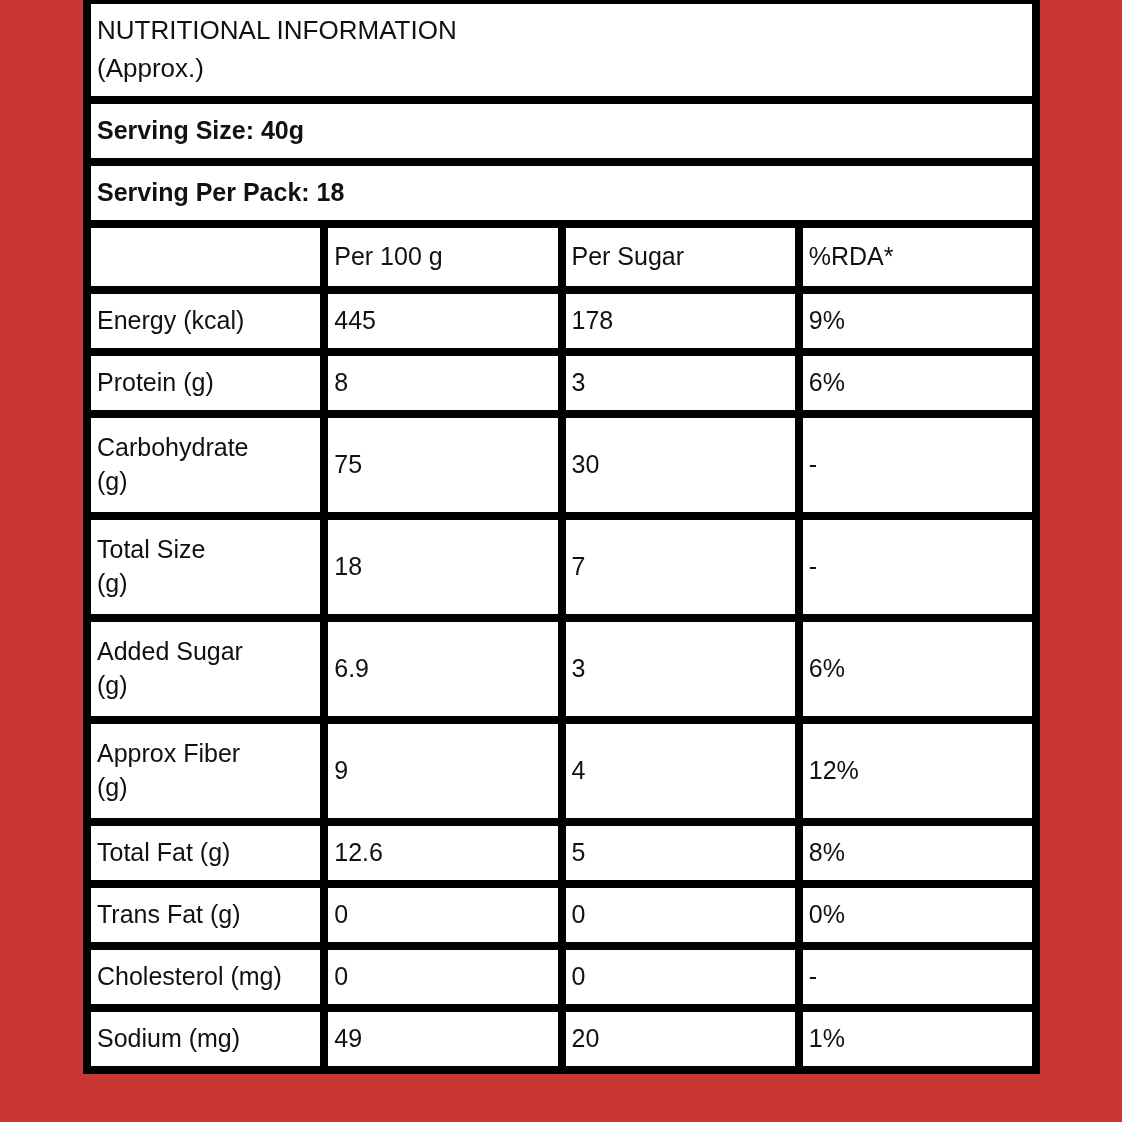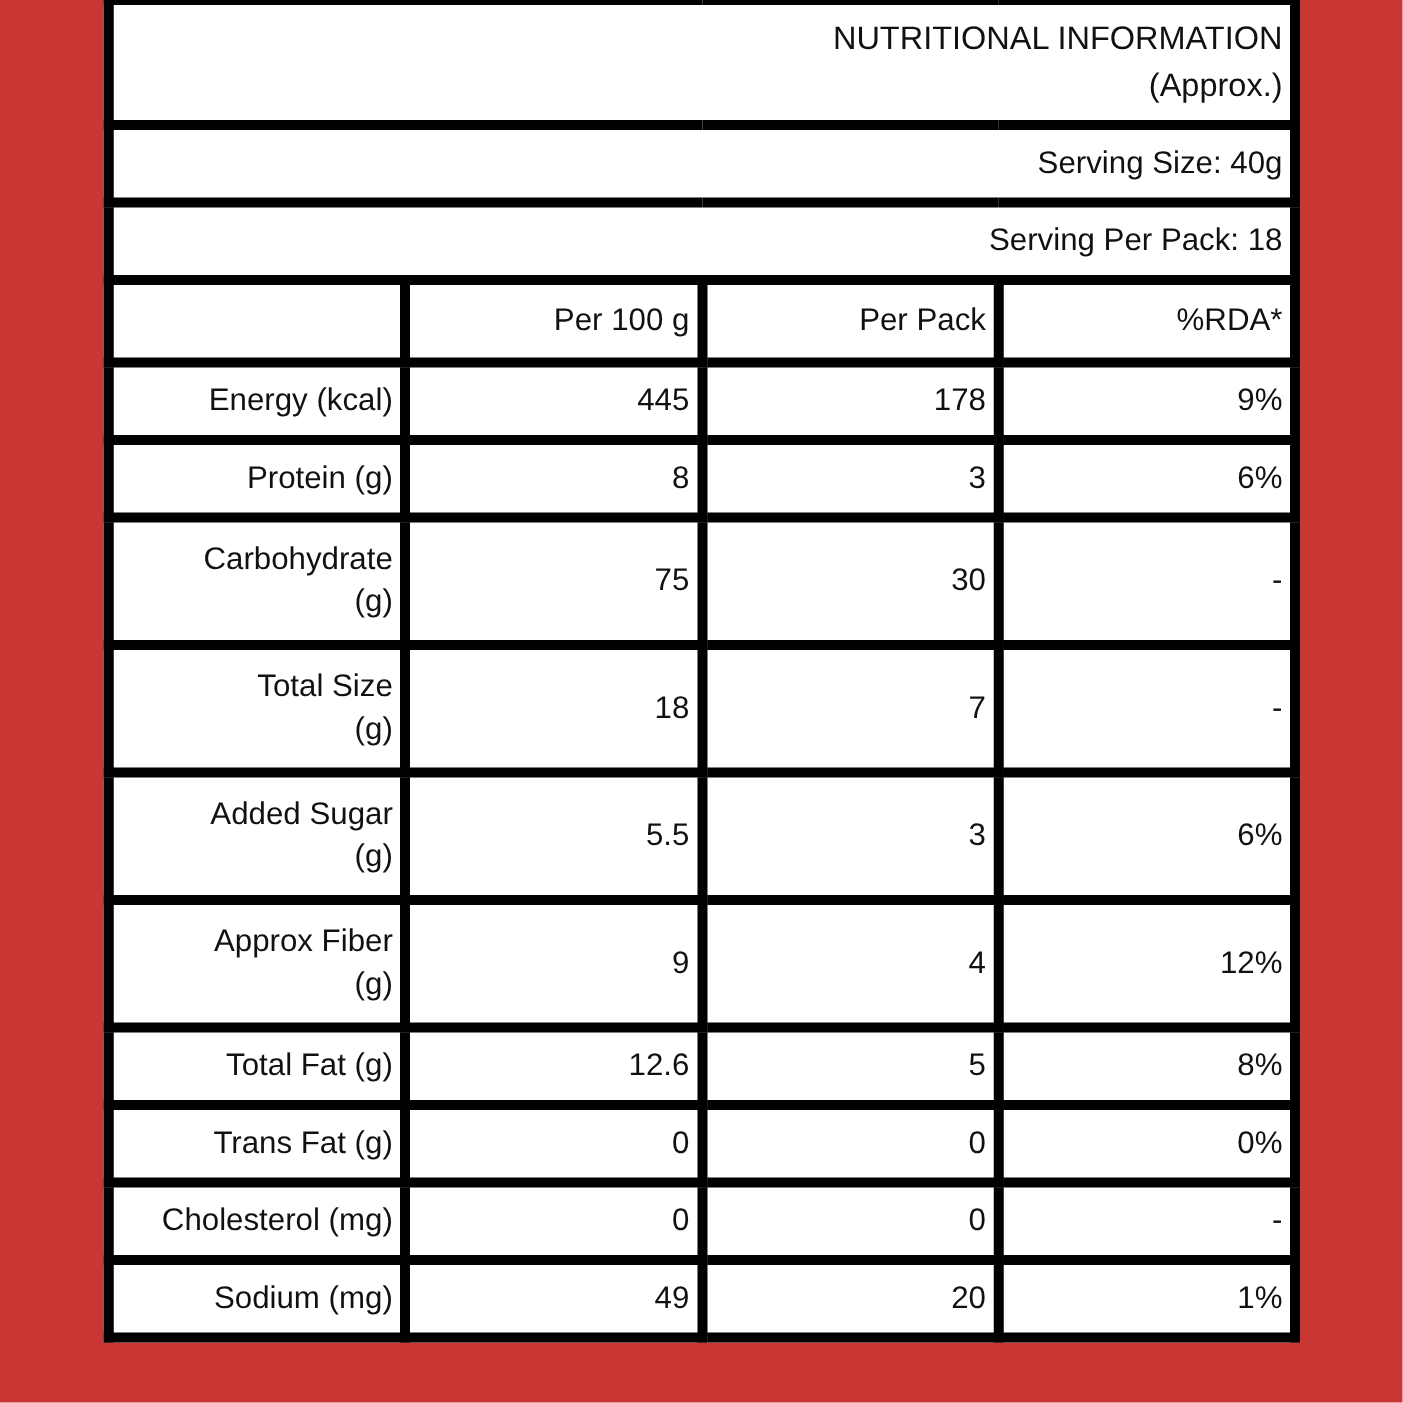--- a/index.html
+++ b/index.html
@@ -21,35 +21,36 @@
     top: -4px;
     width: 957px;
     border-collapse: collapse;
     background: #FFFFFF;
     table-layout: fixed;
   }
   .nutrition-table td,
   .nutrition-table th {
     border: 8px solid #000000;
     background: #FFFFFF;
-    text-align: right;
+    text-align: left;
     vertical-align: middle;
     font-size: 25px;
     font-weight: 400;
     padding: 4px 6px;
     white-space: pre-line;
     line-height: 1.35;
   }
   .row-title td {
     height: 84px;
     font-size: 26px;
     line-height: 1.45;
   }
   .row-serving td {
     height: 46px;
+    font-weight: bold;
   }
   .row-colheads td {
     height: 50px;
   }
   .row-data td {
     height: 46px;
   }
   .row-data.tall td {
     height: 86px;
   }
@@ -71,21 +72,21 @@
     </tr>
     <tr class="row-serving">
       <td colspan="4">Serving Size: 40g</td>
     </tr>
     <tr class="row-serving">
       <td colspan="4">Serving Per Pack: 18</td>
     </tr>
     <tr class="row-colheads">
       <td></td>
       <td>Per 100 g</td>
-      <td>Per Pack</td>
+      <td>Per Sugar</td>
       <td>%RDA*</td>
     </tr>
 
     <tr class="row-data">
       <td>Energy (kcal)</td>
       <td>445</td>
       <td>178</td>
       <td>9%</td>
     </tr>
     <tr class="row-data">
@@ -104,21 +105,21 @@
     <tr class="row-data tall">
       <td>Total Size
 (g)</td>
       <td>18</td>
       <td>7</td>
       <td>-</td>
     </tr>
     <tr class="row-data tall">
       <td>Added Sugar
 (g)</td>
-      <td>5.5</td>
+      <td>6.9</td>
       <td>3</td>
       <td>6%</td>
     </tr>
     <tr class="row-data tall">
       <td>Approx Fiber
 (g)</td>
       <td>9</td>
       <td>4</td>
       <td>12%</td>
     </tr>

